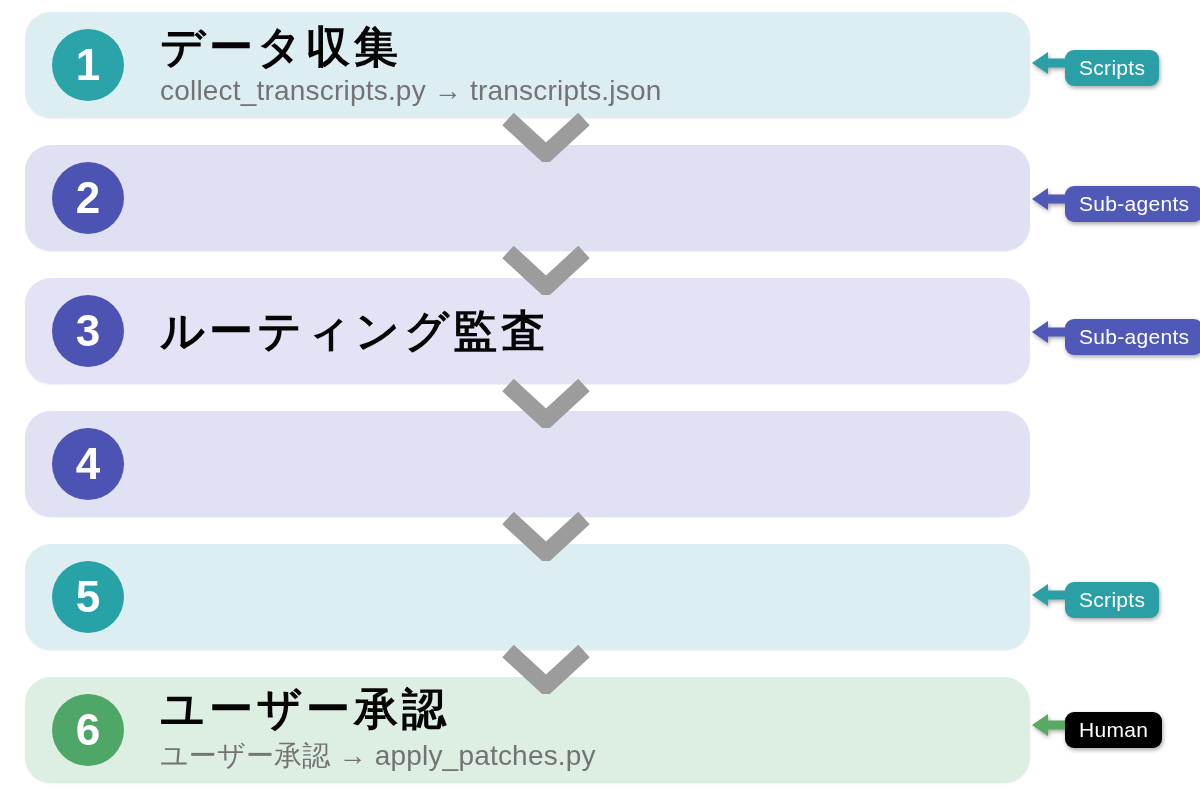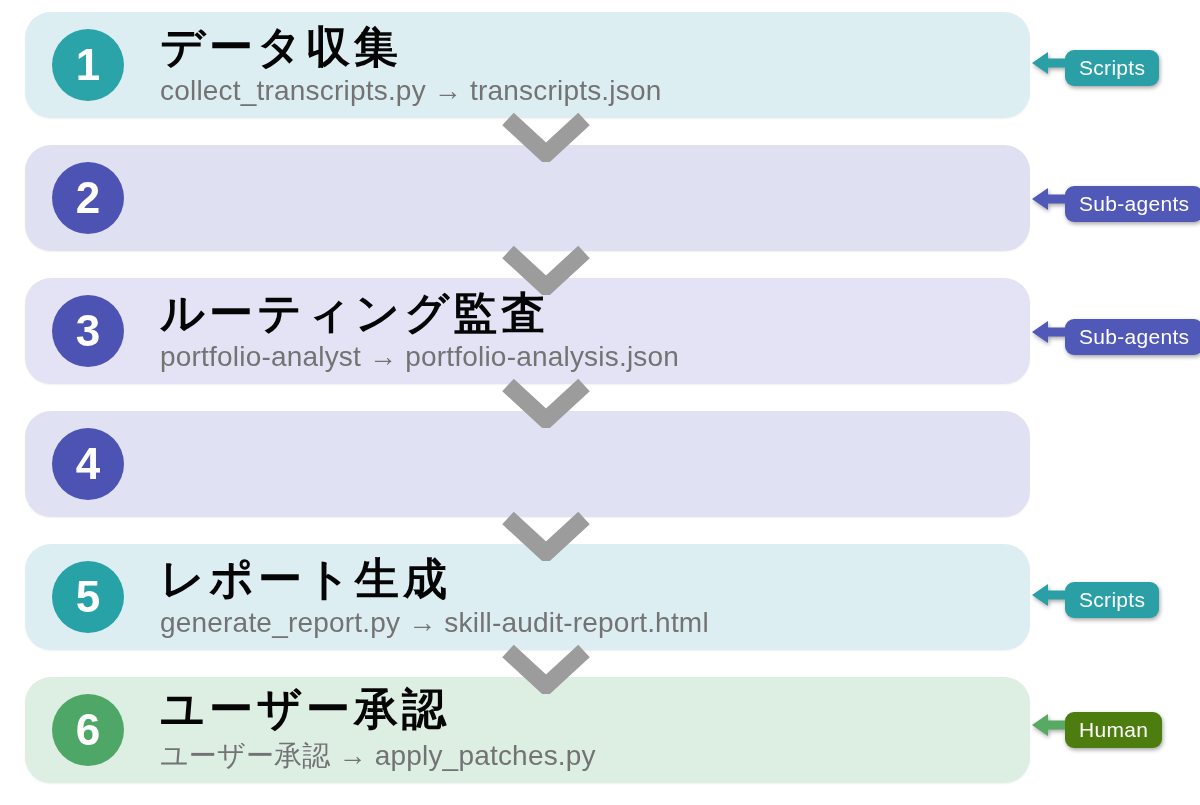--- a/index.html
+++ b/index.html
@@ -62,36 +62,31 @@
   </div>
 
   <div class="row" style="top: 145px; background-color: rgb(223, 225, 242);">
     <div class="circle" style="background-color: rgb(77, 83, 179);">2</div>
   </div>
 
   <div class="row" style="top: 278px; background-color: rgb(228, 227, 246);">
     <div class="circle" style="background-color: rgb(77, 83, 179);">3</div>
     <div class="texts">
       <div class="title">ルーティング監査</div>
-      <div class="subtitle">portfolio-analyst → portfolio-analysis.json</div>
     </div>
   </div>
 
   <div class="row" style="top: 411px; background-color: rgb(224, 225, 243);">
     <div class="circle" style="background-color: rgb(77, 83, 179);">4</div>
     <div class="texts">
     </div>
   </div>
 
   <div class="row" style="top: 544px; background-color: rgb(221, 238, 242);">
     <div class="circle" style="background-color: rgb(39, 162, 167);">5</div>
-    <div class="texts">
-      <div class="title">レポート生成</div>
-      <div class="subtitle">generate_report.py → skill-audit-report.html</div>
-    </div>
   </div>
 
   <div class="row" style="top: 677px; background-color: rgb(221, 238, 227);">
     <div class="circle" style="background-color: rgb(78, 167, 103);">6</div>
     <div class="texts">
       <div class="title">ユーザー承認</div>
       <div class="subtitle">ユーザー承認 → apply_patches.py</div>
     </div>
   </div>
 
@@ -136,16 +131,16 @@
     <svg class="tag-arrow" width="34" height="26" viewBox="0 0 34 26">
       <polygon points="0,13 16,2 16,8.5 34,8.5 34,17.5 16,17.5 16,24" style="fill: rgb(42, 159, 166);"></polygon>
     </svg>
     <div class="tag-box" style="background-color: rgb(42, 159, 166);">Scripts</div>
   </div>
 
   <div class="tag" style="top:712px">
     <svg class="tag-arrow" width="34" height="26" viewBox="0 0 34 26">
       <polygon points="0,13 16,2 16,8.5 34,8.5 34,17.5 16,17.5 16,24" style="fill: rgb(87, 170, 97);"></polygon>
     </svg>
-    <div class="tag-box" style="background-color: #4d7c0f;">Human</div>
+    <div class="tag-box" style="background-color: #000000;">Human</div>
   </div>
 
 </div>
 
 </body></html>

